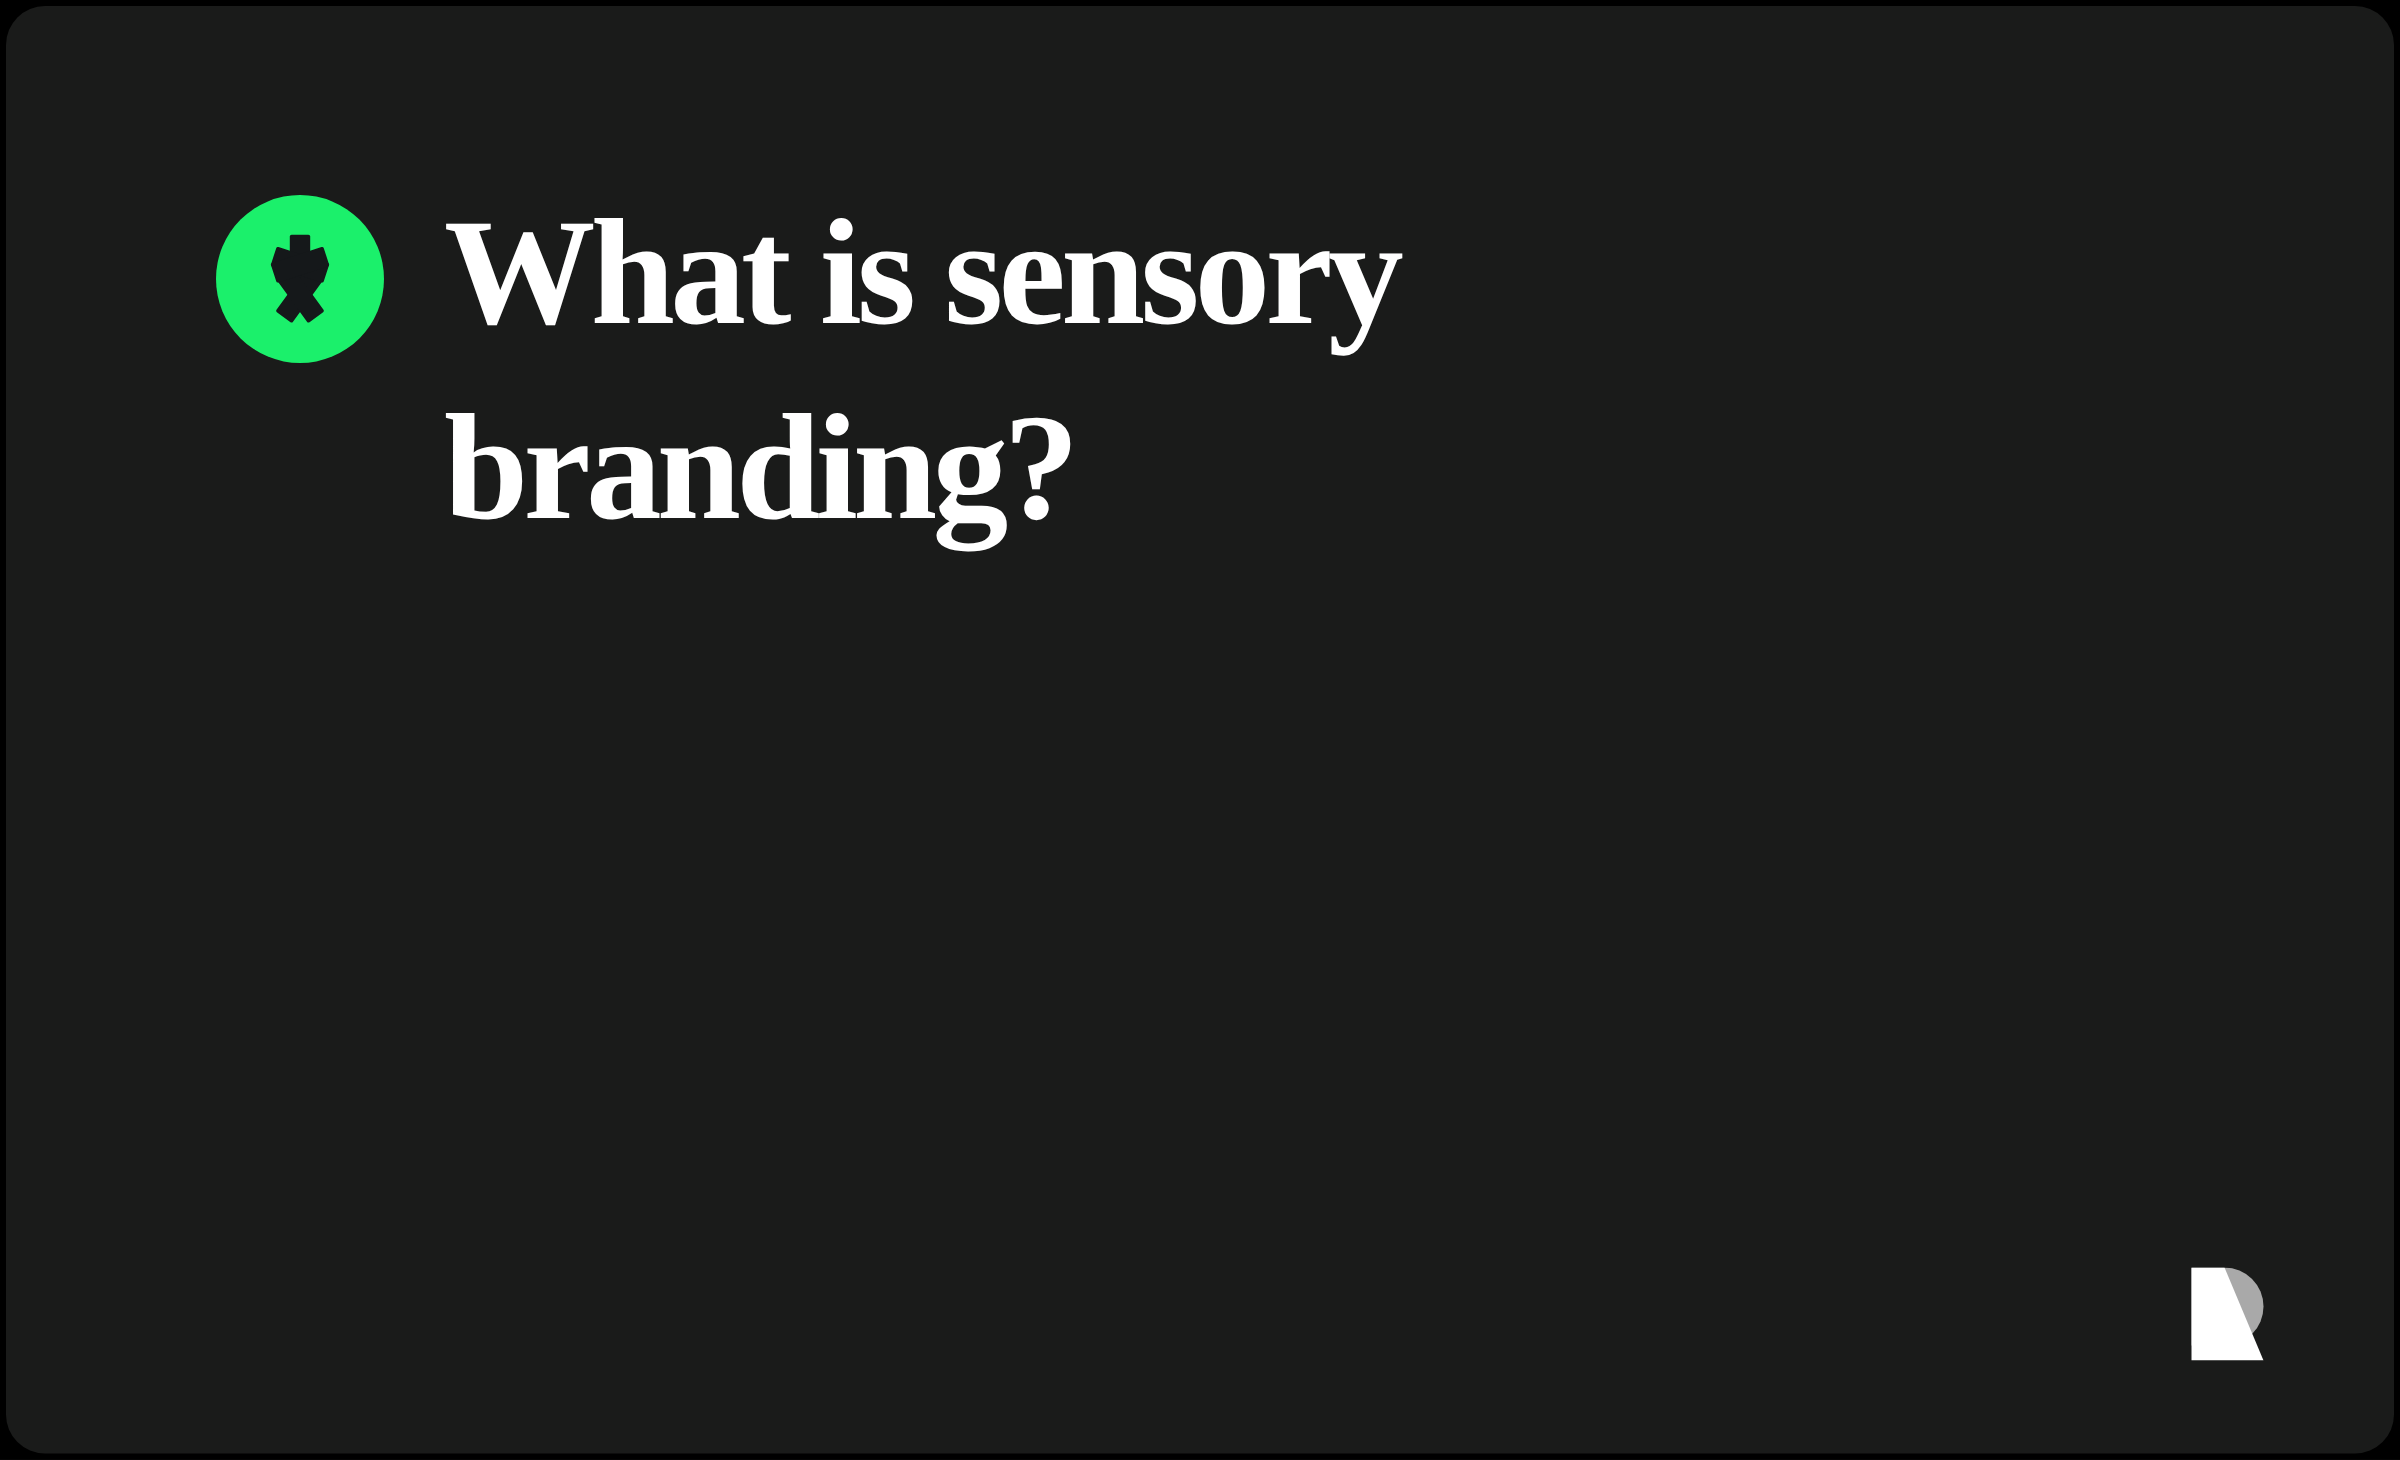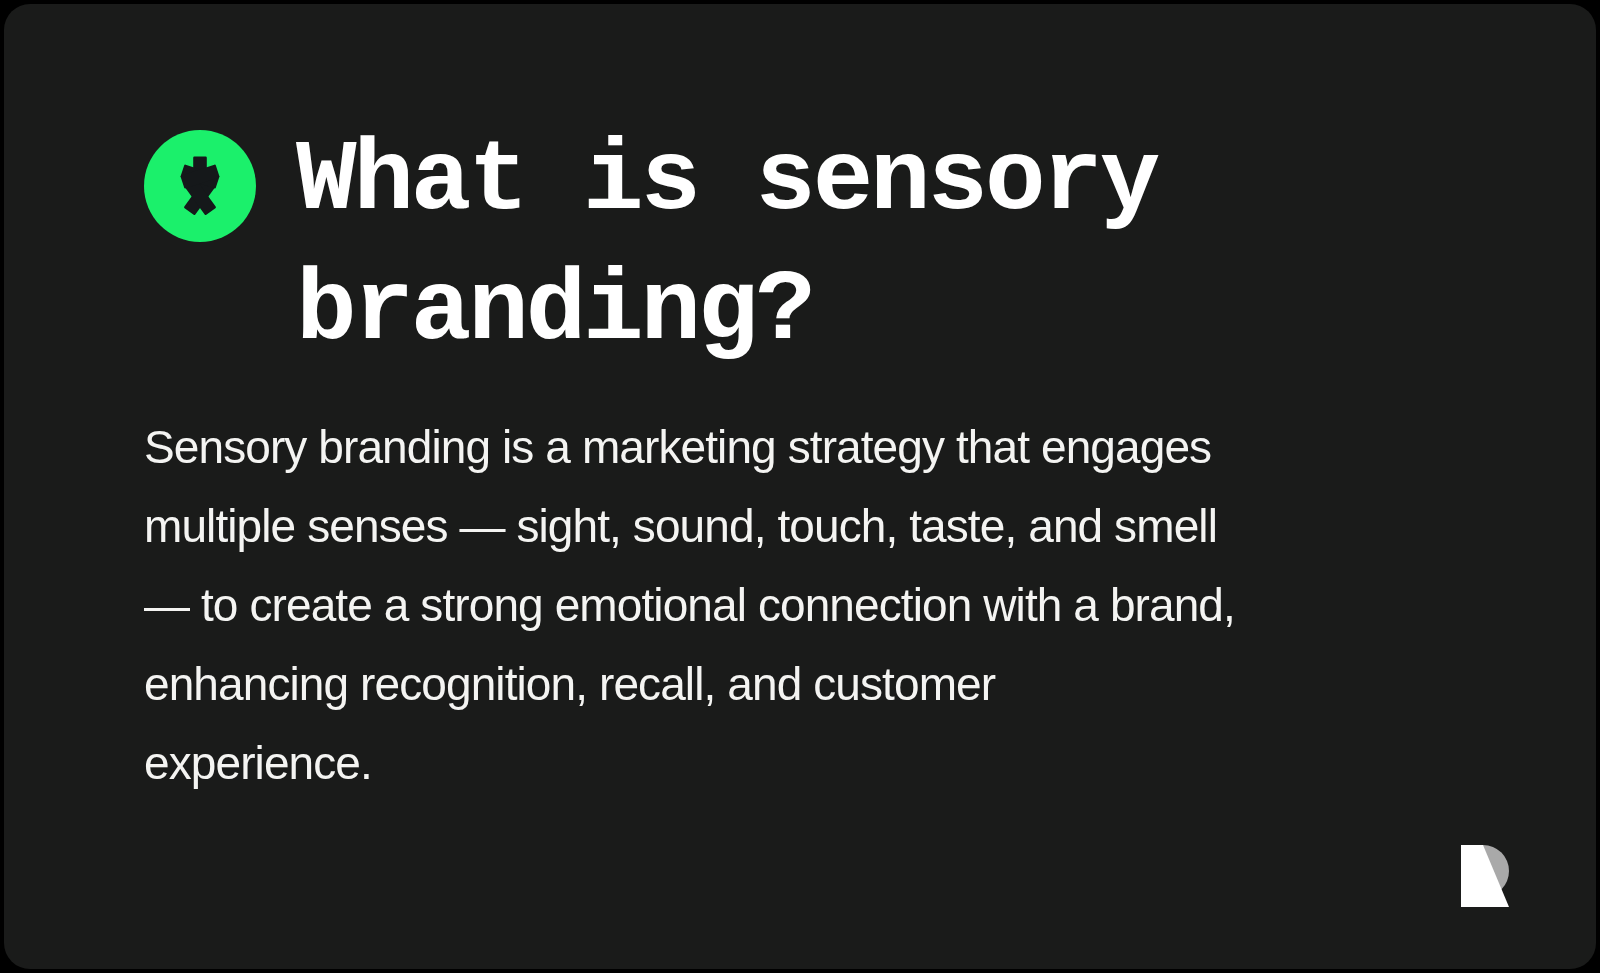--- a/index.html
+++ b/index.html
@@ -46,21 +46,21 @@
   .badge svg {
     display: block;
     width: 112px;
     height: 112px;
   }
 
   .heading {
     margin: 0;
     padding: 0 0 0 152px;
     color: #FFFFFF;
-    font-family: Liberation Mono, monospace;
+    font-family: Liberation Serif, serif;
     font-size: 101px;
     font-weight: 700;
     line-height: 130px;
     letter-spacing: -3.2px;
     white-space: pre-line;
   }
 
   
   .body-copy {
     position: absolute;
@@ -107,25 +107,20 @@
           <rect x="49.2" y="28" width="13.6" height="37" rx="1.2" transform="rotate(108 56 46.5)"></rect>
           <rect x="49.2" y="28" width="13.6" height="37" rx="1.2" transform="rotate(-108 56 46.5)"></rect>
         </g>
       </svg>
     </div>
 
     <h1 class="heading">What is sensory
 branding?</h1>
   </div>
 
-  <p class="body-copy">Sensory branding is a marketing strategy that engages
-multiple senses — sight, sound, touch, taste, and smell
-— to create a strong emotional connection with a brand,
-enhancing recognition, recall, and customer
-experience.</p>
 
   <div class="logo">
     <svg viewBox="0 0 64 62" xmlns="http://www.w3.org/2000/svg">
       <path d="M8 0 H30 A26 26 0 0 1 30 52 H8 Z" fill="#A9A9A9"></path>
       <path d="M8 0 H30 L56 62 H8 Z" fill="#FFFFFF"></path>
     </svg>
   </div>
 
 </div>
 

